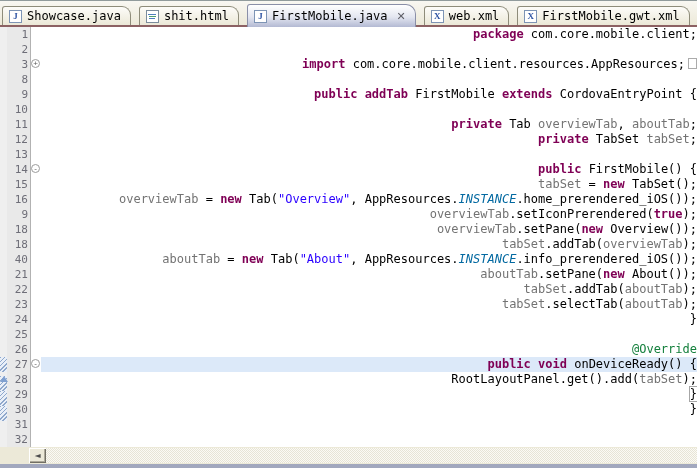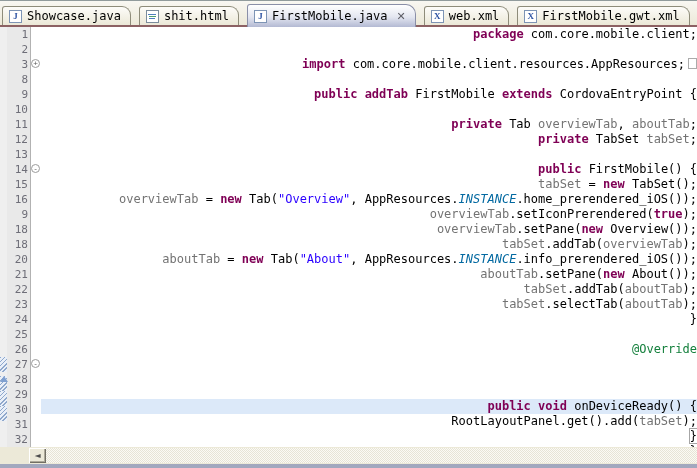--- a/index.html
+++ b/index.html
@@ -42,21 +42,21 @@
   #editor{display:flex;height:420px;background:#fff;position:relative;}
   #annot{width:7px;background:#efefef;position:relative;flex:none;}
   #gutter{width:21px;background:#e9e9e9;flex:none;text-align:right;
     font:11px/15px "DejaVu Sans Mono","Liberation Mono",monospace;color:#6e6e78;
     border-right:1px solid #b2b2b2;padding-right:2px;box-sizing:content-box;}
   #fold{width:10px;background:#fff;flex:none;position:relative;}
   #code{flex:1;overflow:hidden;position:relative;
     font:12px/15px "DejaVu Sans Mono","Liberation Mono",monospace;color:#000;text-align:right;}
   .arow,.grow,.frow{height:15px;}
   .crow{height:15px;white-space:pre;padding-left:2px;}
-  .crow.hl{background:#dce9f9;margin-top:42px;}
+  .crow.hl{background:#dce9f9;}
   .arow.hatch{background:repeating-linear-gradient(135deg,#8fa8cc 0 1px,#e9eff8 1px 3px);}
   .tri{width:0;height:0;margin:4px auto 0;border-left:4px solid transparent;
     border-right:4px solid transparent;border-bottom:6px solid #7fa0d0;}
   .frow{position:relative;}
   .fic{position:absolute;left:0;top:2px;width:9px;height:9px;border:1px solid #9b9b9b;
     border-radius:50%;background:#fff;color:#5c5c5c;box-sizing:border-box;
     font:8px/7px "Liberation Sans",sans-serif;text-align:center;cursor:pointer;}
   
   .k{color:#7f0055;font-weight:bold;}
   .s{color:#2a00ff;}
@@ -155,21 +155,21 @@
         <div class="grow">10</div>
         <div class="grow">11</div>
         <div class="grow">12</div>
         <div class="grow">13</div>
         <div class="grow">14</div>
         <div class="grow">15</div>
         <div class="grow">16</div>
         <div class="grow">9</div>
         <div class="grow">18</div>
         <div class="grow">18</div>
-        <div class="grow">20</div>
+        <div class="grow">40</div>
         <div class="grow">21</div>
         <div class="grow">22</div>
         <div class="grow">23</div>
         <div class="grow">24</div>
         <div class="grow">25</div>
         <div class="grow">26</div>
         <div class="grow">27</div>
         <div class="grow">28</div>
         <div class="grow">29</div>
         <div class="grow">30</div>

